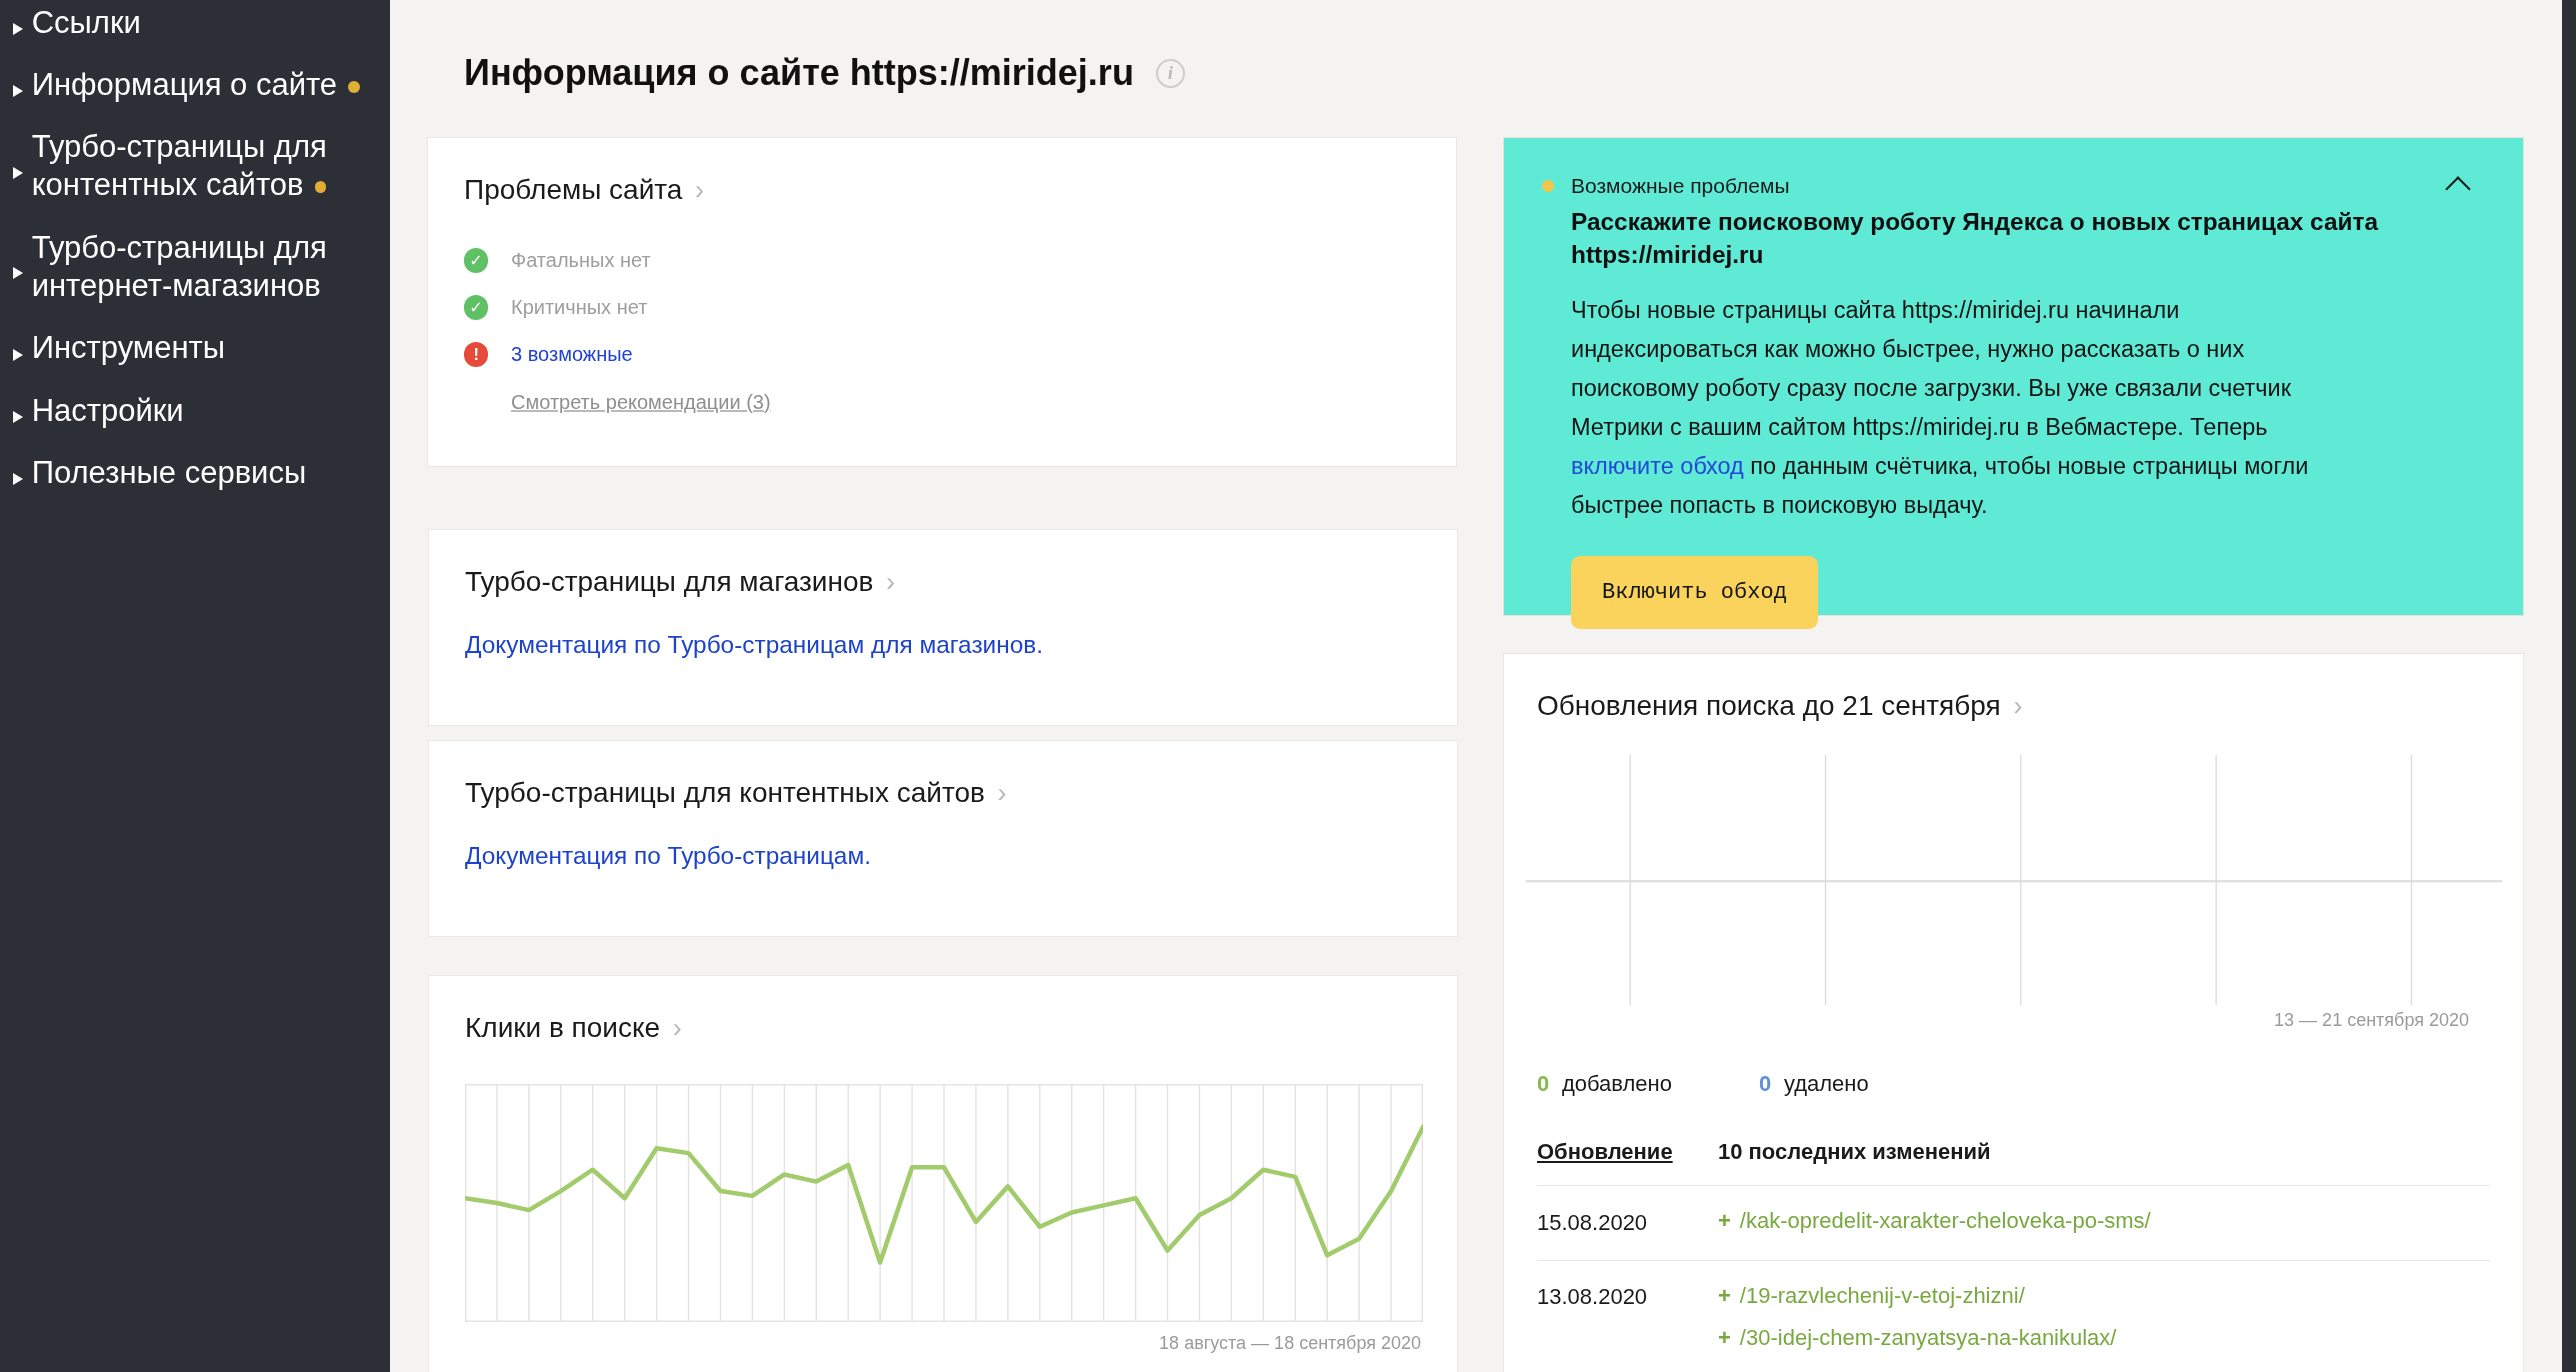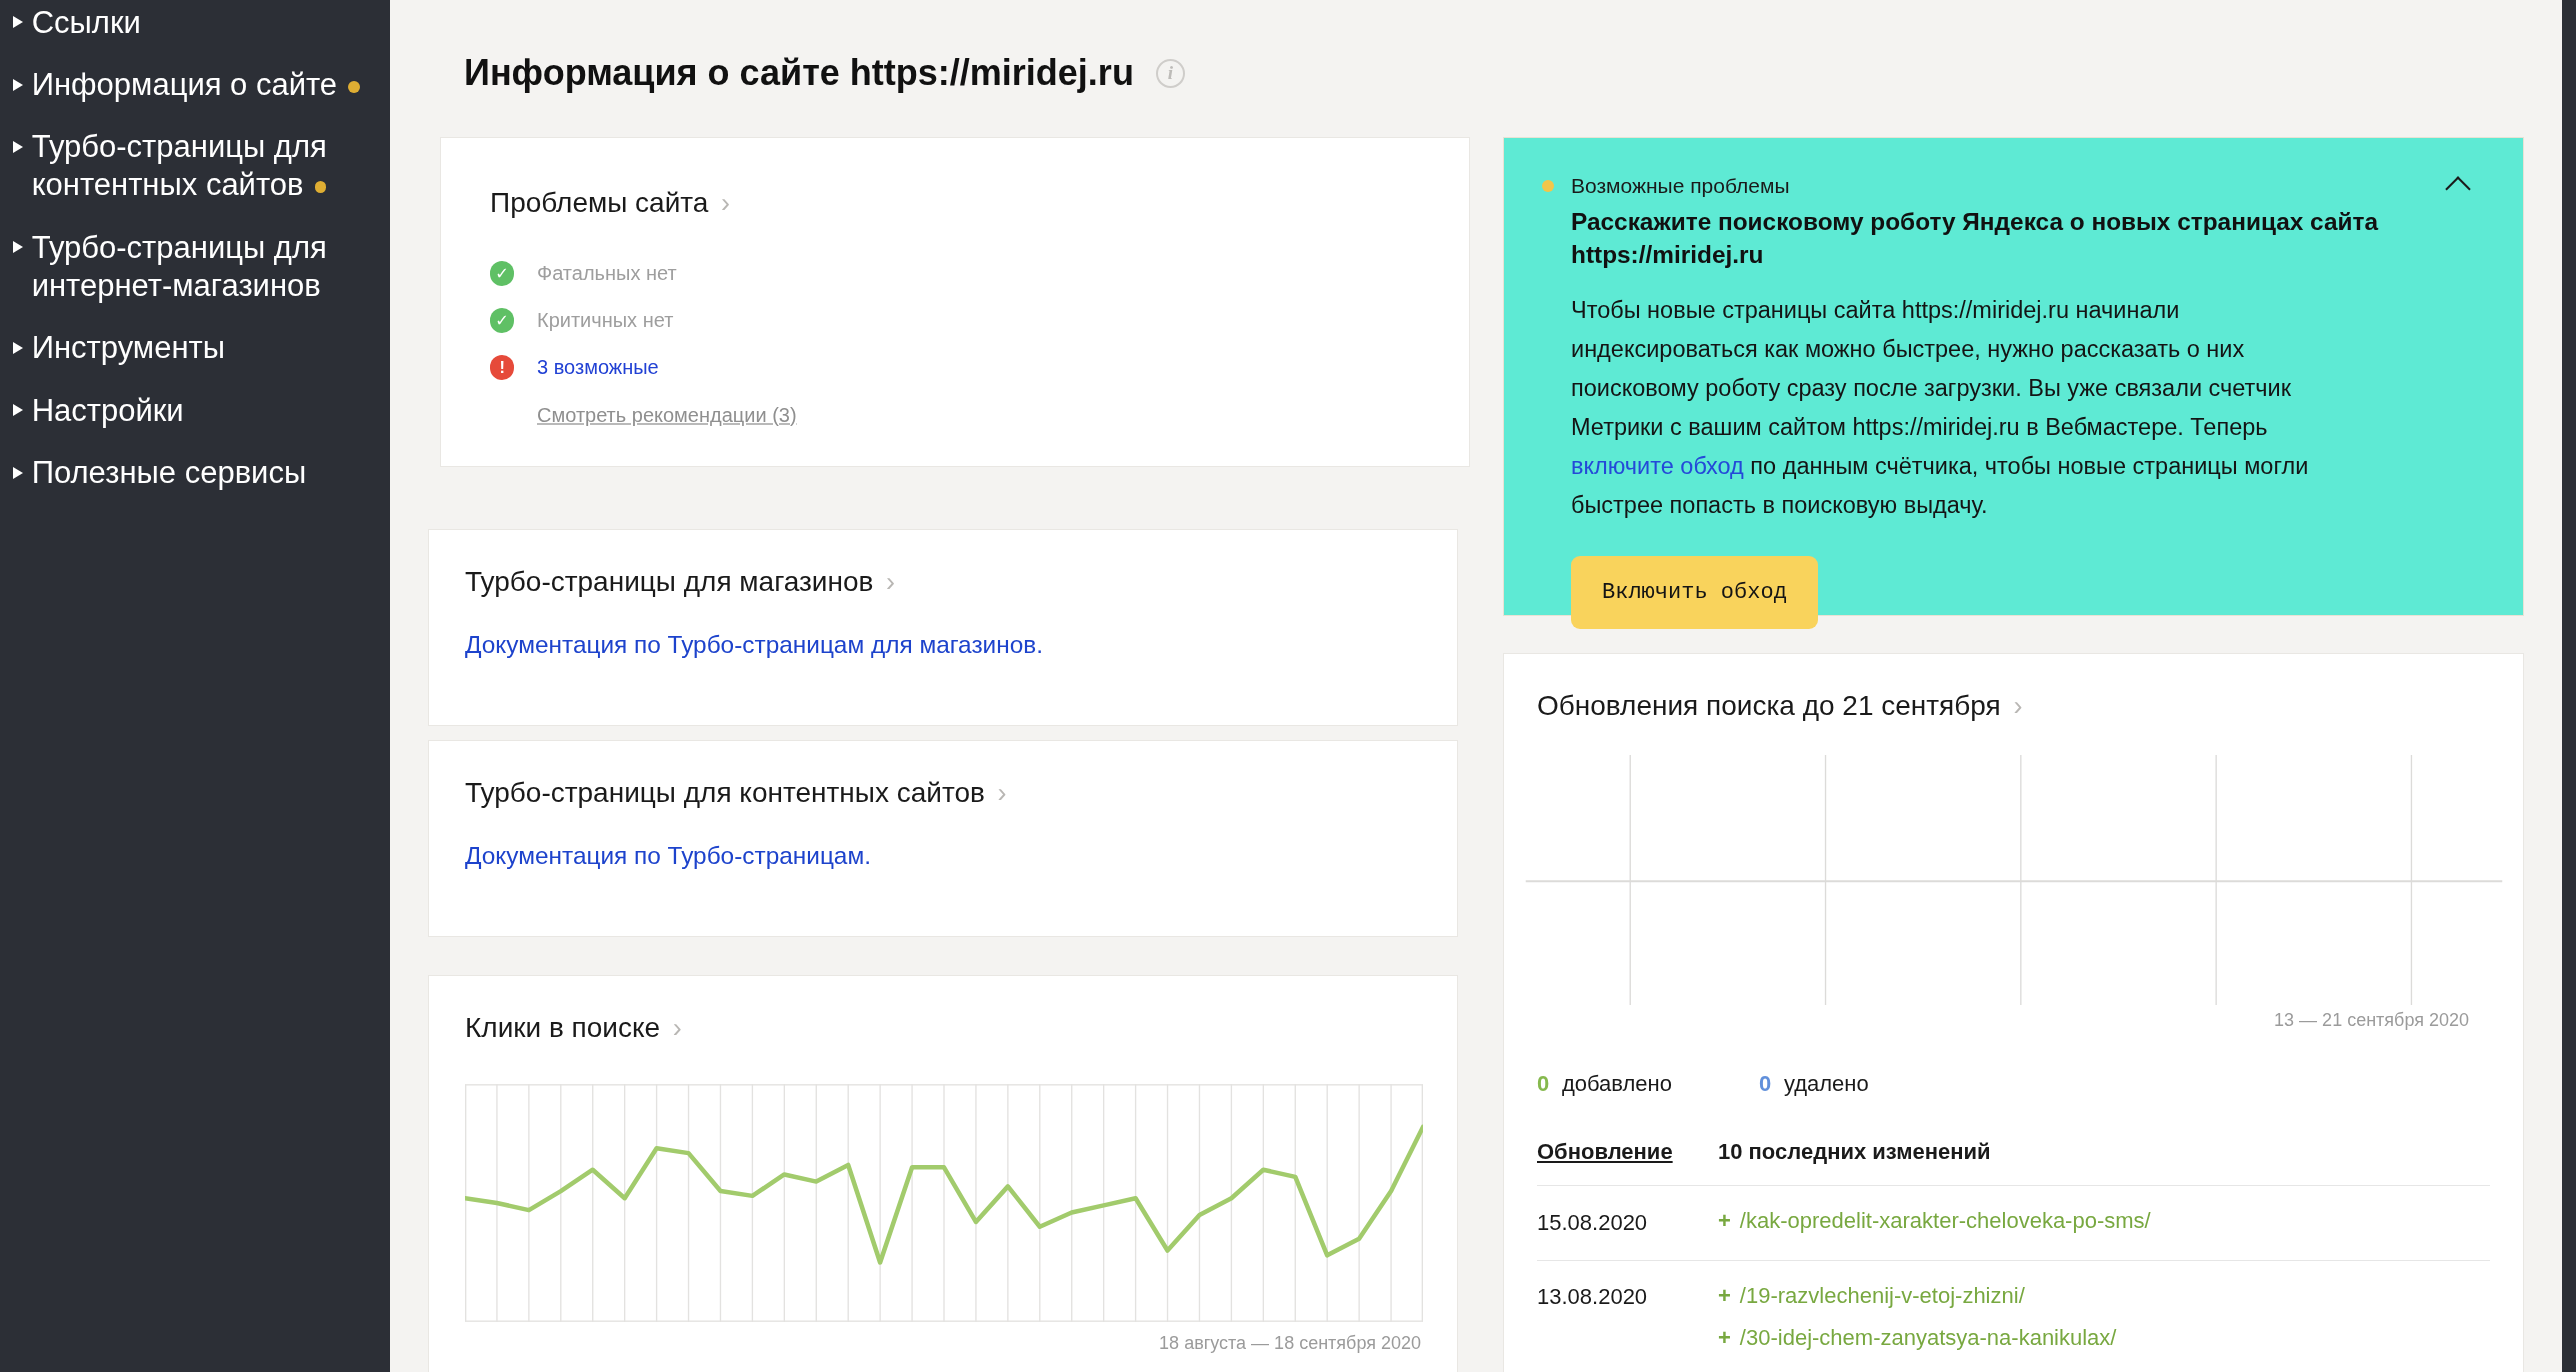--- a/index.html
+++ b/index.html
@@ -2,40 +2,40 @@
 <html style="font-size:14.5px"><head>
 <meta charset="utf-8">
 <style>
   * { margin:0; padding:0; box-sizing:border-box; }
   html,body { width:2576px; height:1372px; }
   body { font-family:"Liberation Sans","DejaVu Sans",sans-serif; background:#f4f3f1; overflow:hidden; }
   .screen { position:relative; width:2576px; height:1372px; overflow:hidden; }
 
   
   .sidebar { position:absolute; left:0; top:0; width:390px; height:1372px; background:#2c2f36; padding:3.6px 16.3px 0 12.7px; }
-  .side-item { display:flex; margin-bottom:24.4px; cursor:pointer; }
+  .side-item { display:flex; margin-bottom:24.4px; cursor:pointer;align-items:center; }
   .side-tri { width:0; height:0; border-left:10px solid #ffffff; border-top:6.3px solid transparent; border-bottom:6.3px solid transparent; margin:12.7px 9px 0 0; flex:none; }
   .side-label { color:#ffffff; font-size:31px; line-height:38px; }
   .side-dot { display:inline-block; width:11.8px; height:11.8px; border-radius:50%; background:#dfae33; margin-left:11px; vertical-align:middle; }
 
   
   .edge-strip { position:absolute; right:0; top:0; width:13.6px; height:1372px; background:#2c2f36; }
 
   
   .page-title-row { position:absolute; left:464px; top:52px; display:flex; align-items:center; }
   .page-title { font-size:36px; color:#111;text-align:right; }
   .info-icon { width:29px; height:29px; border:2.7px solid #cfcdca; border-radius:50%; color:#bdbbb8; font-size:19px; line-height:24.4px; text-align:center; margin-left:22px; font-family:"Liberation Serif","DejaVu Serif",serif; font-style:italic; font-weight:bold; }
 
   .card { position:absolute; background:#fff; border:0.9px solid #e9e7e3; }
   .chev { color:#b9b7b4; font-weight:400; margin-left:12.7px; }
   .card-title { font-size:28px; color:#1a1a1a; }
   .card-title .chev { font-size:27px; }
 
   
-  .card-problems { left:440px; top:137px; width:1030px; height:330px; padding:49px; }
+  .card-problems { left:427px; top:137px; width:1030px; height:330px; padding:36px; }
   .status-list { margin-top:31px; }
   .status-row { display:flex; align-items:center; height:47px; }
   .st-icon { width:24.4px; height:24.4px; border-radius:50%; color:#fff; font-size:16.3px; line-height:24.4px; text-align:center; font-weight:bold; flex:none; margin-right:22.6px; }
   .st-ok { background:#5fc065; }
   .st-warn { background:#e64a3a; }
   .st-label { font-size:20px; color:#9e9e9e; }
   .st-link { font-size:20px; color:#2141d4; cursor:pointer; }
   .rec-link { display:inline-block; margin:12.7px 0 0 47px; font-size:20px; color:#8f8f8f; text-decoration:underline; text-decoration-color:#b9b9b9; cursor:pointer; }
 
   .card-turbo-shop { left:428px; top:505px; width:1030px; height:197px; padding:36px;margin-top:24px; }

